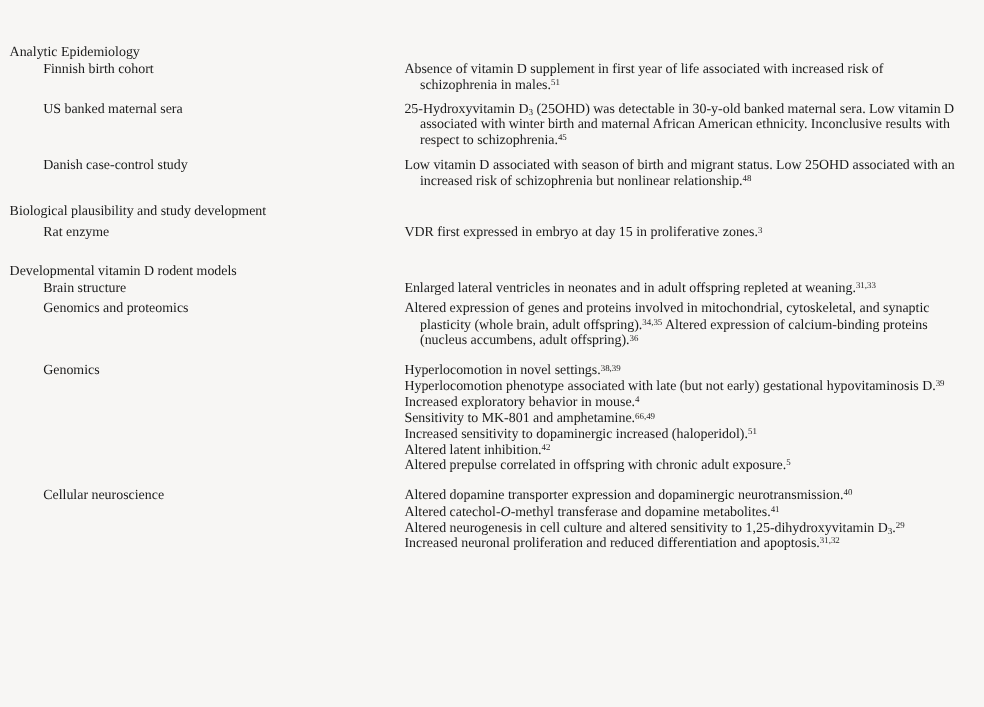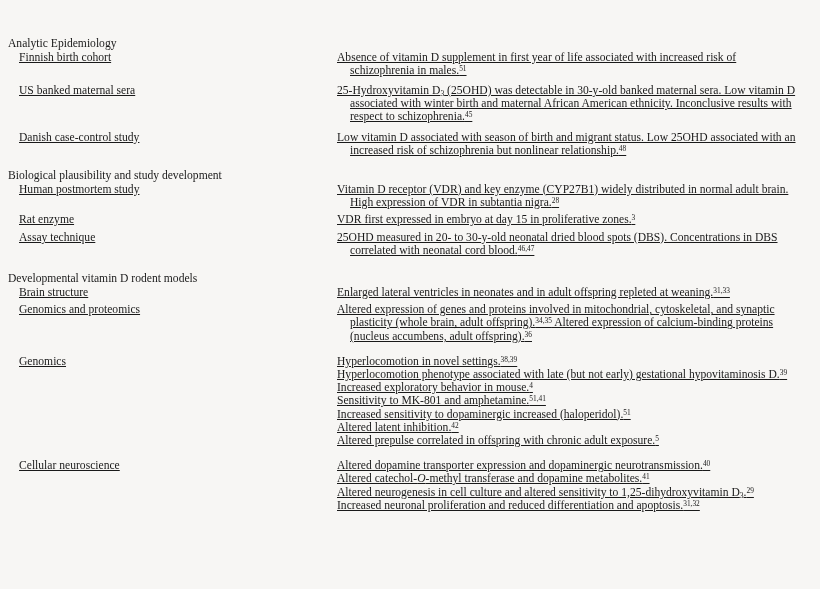--- a/index.html
+++ b/index.html
@@ -45,37 +45,35 @@
   }
   .sec-label {
     padding-left: 8px;
     font-size: 11.6px;
     line-height: 13.6px;
     white-space: nowrap;
   }
 
   
   .item-label {
-    padding-left: 19px;
+    padding-left: 36px;
     font-size: 11.6px;
     line-height: 13.6px;
     white-space: nowrap;
-    text-decoration: underline;
   }
 
   
   .desc {
     padding-left: 6px;
     padding-right: 22px;
     text-indent: -13px;
     margin-left: 13px;
     font-size: 11.6px;
     line-height: 13.2px;
     text-align: left;
-    text-decoration: underline;
   }
   .desc p {
     margin: 0;
     padding: 0;
     text-indent: -13px;
     padding-left: 13px;
   }
   sup {
     font-size: 7.4px;
     line-height: 0;
@@ -149,50 +147,38 @@
     <tr>
       <td class="spacer-md"></td>
       <td class="spacer-md"></td>
     </tr>
 
     <tr class="sec-head">
       <td class="sec-label">Biological plausibility and study development</td>
       <td></td>
     </tr>
 
-    <tr>
-      <td class="item-label">Human postmortem study</td>
-      <td class="desc">
-        <p><span>Vitamin D receptor (VDR) and key enzyme (CYP27B1) widely distributed in normal adult brain. High expression of VDR in subtantia nigra.</span><sup>28</sup></p>
-      </td>
-    </tr>
 
     <tr>
       <td class="spacer-xs"></td>
       <td class="spacer-xs"></td>
     </tr>
 
     <tr>
       <td class="item-label">Rat enzyme</td>
       <td class="desc">
         <p><span>VDR first expressed in embryo at day 15 in proliferative zones.</span><sup>3</sup></p>
       </td>
     </tr>
 
     <tr>
       <td class="spacer-xs"></td>
       <td class="spacer-xs"></td>
     </tr>
 
-    <tr>
-      <td class="item-label">Assay technique</td>
-      <td class="desc">
-        <p><span>25OHD measured in 20- to 30-y-old neonatal dried blood spots (DBS). Concentrations in DBS correlated with neonatal cord blood.</span><sup>46,47</sup></p>
-      </td>
-    </tr>
 
     <tr>
       <td class="spacer-lg"></td>
       <td class="spacer-lg"></td>
     </tr>
 
     <tr class="sec-head">
       <td class="sec-label">Developmental vitamin D rodent models</td>
       <td></td>
     </tr>
@@ -220,21 +206,21 @@
       <td class="spacer-md"></td>
       <td class="spacer-md"></td>
     </tr>
 
     <tr>
       <td class="item-label">Genomics</td>
       <td class="desc">
         <p><span>Hyperlocomotion in novel settings.</span><sup>38,39</sup></p>
         <p><span>Hyperlocomotion phenotype associated with late (but not early) gestational hypovitaminosis D.</span><sup>39</sup></p>
         <p><span>Increased exploratory behavior in mouse.</span><sup>4</sup></p>
-        <p><span>Sensitivity to MK-801 and amphetamine.</span><sup>51,41</sup></p>
+        <p><span>Sensitivity to MK-801 and amphetamine.</span><sup>66,49</sup></p>
         <p><span>Increased sensitivity to dopaminergic increased (haloperidol).</span><sup>51</sup></p>
         <p><span>Altered latent inhibition.</span><sup>42</sup></p>
         <p><span>Altered prepulse correlated in offspring with chronic adult exposure.</span><sup>5</sup></p>
       </td>
     </tr>
 
     <tr>
       <td class="spacer-md"></td>
       <td class="spacer-md"></td>
     </tr>

